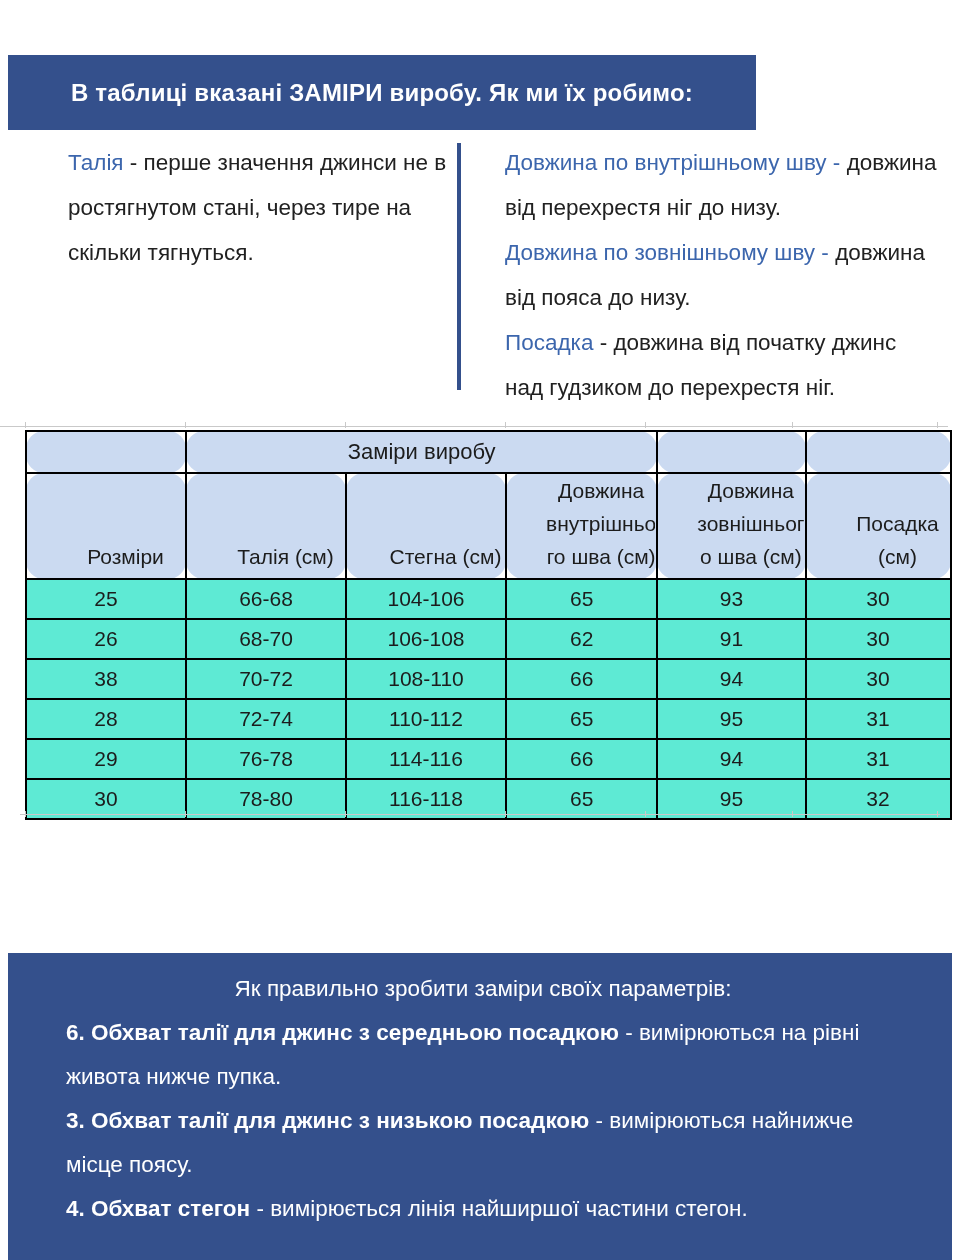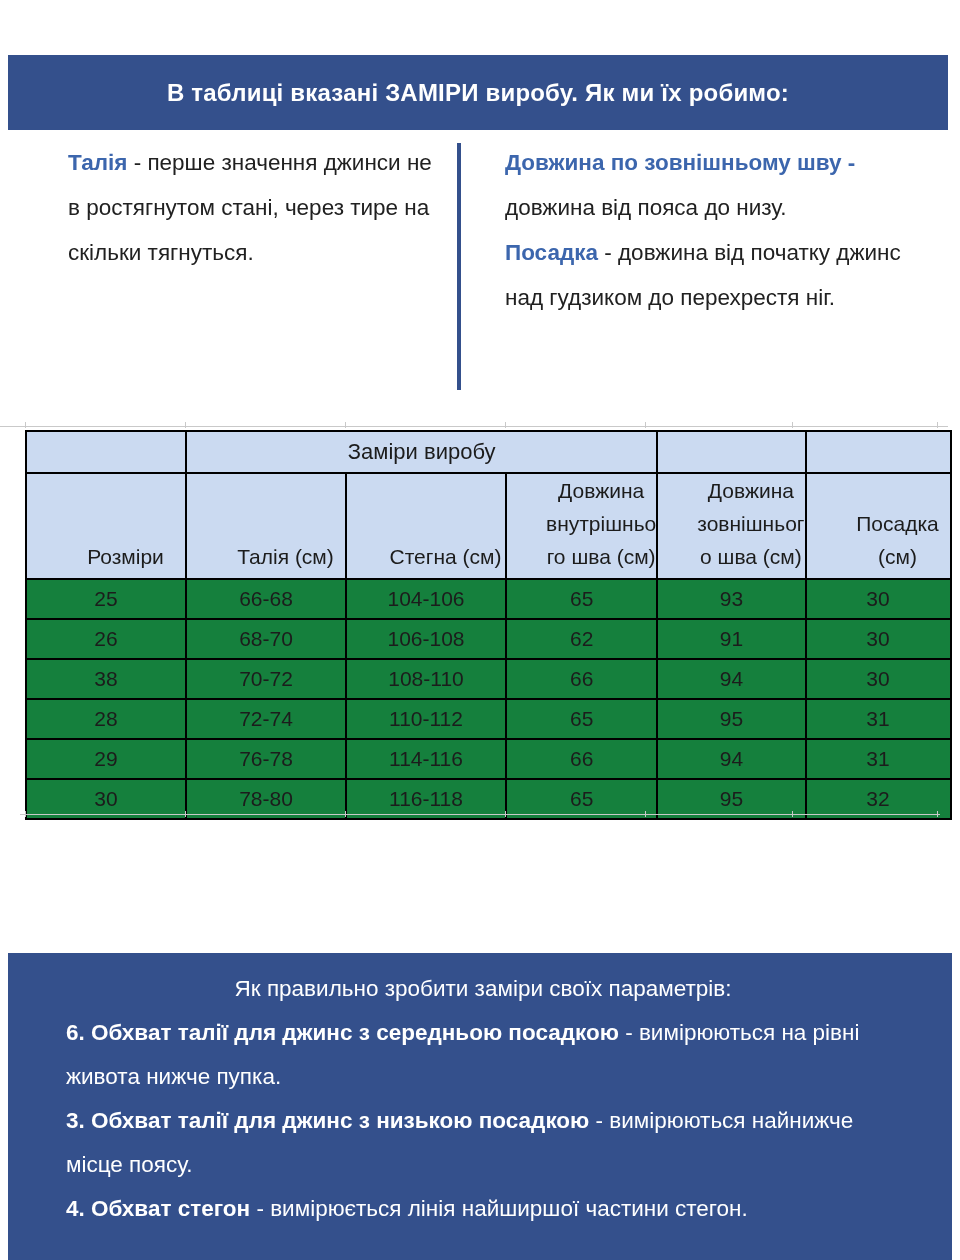--- a/index.html
+++ b/index.html
@@ -9,52 +9,52 @@
     --ink:#1f1f1f;
     --grid-faint:#c9c9c9;
   }
   html,body{margin:0;padding:0;}
   body{
     width:960px;height:1260px;position:relative;overflow:hidden;
     background:#ffffff;color:var(--ink);
     font-family:"Liberation Sans", sans-serif;
   }
   .banner-top{
-    position:absolute;left:8px;top:55px;width:940px;height:75px;
+    position:absolute;left:8px;top:55px;width:748px;height:75px;
     background:var(--blue);color:#ffffff;
     display:flex;align-items:center;justify-content:center;
     font-size:24px;font-weight:bold;letter-spacing:.2px;
   }
   .defs-col{
     position:absolute;top:140px;font-size:22.5px;line-height:45px;color:#212121;
   }
   .defs-left{left:68px;width:382px;}
   .defs-right{left:505px;width:434px;}
   .def-item{margin:0;}
-  .def-term{color:var(--term-blue);font-weight:bold;}
+  .def-term{color:var(--term-blue);font-weight:normal;}
   .v-divider{
     position:absolute;left:457px;top:143px;width:4px;height:247px;
     background:var(--blue);
   }
   
   .size-table{
     position:absolute;left:25px;top:430px;
     border-collapse:collapse;table-layout:fixed;
     font-size:21px;color:#1c1c1c;
   }
   .size-table td{
     border:2px solid #000;text-align:center;vertical-align:middle;
     padding:0;overflow:hidden;
   }
-  .size-table .hdr{background:var(--header-fill);}
+  .size-table .hdr{background:var(--header-fill);border-radius:18px;}
   .size-table tr.group-row td{height:40px;font-size:22px;}
   .size-table tr.head-row td{
     height:96px;vertical-align:bottom;padding-bottom:5px;line-height:33px;padding-left:39px;
   }
-  .size-table tr.body-row td{height:38px;background:#15803d;}
+  .size-table tr.body-row td{height:38px;background:#5eead4;}
   
   .artifact{position:absolute;background:var(--grid-faint);}
   .banner-bottom{
     position:absolute;left:8px;top:905px;width:944px;height:355px;
     background:var(--blue);color:#ffffff;
     box-sizing:border-box;padding:14px 52px 0 58px;
     font-size:22.5px;line-height:44px;overflow:hidden;margin-top:48px;
   }
   .bb-title{margin:0;text-align:center;font-weight:normal;}
   .bb-item{margin:0;}
@@ -67,20 +67,21 @@
   <span>В таблиці вказані ЗАМІРИ виробу. Як ми їх робимо:</span>
 </div>
 
 <div class="defs-col defs-left">
   <p class="def-item"><span class="def-term">Талія</span> <span>- перше значення джинси не в ростягнутом стані, через тире на скільки тягнуться.</span></p>
 </div>
 
 <div class="v-divider"></div>
 
 <div class="defs-col defs-right">
+  <p class="def-item"><span class="def-term">Довжина по внутрішньому шву -</span> <span>довжина від перехрестя ніг до низу.</span></p>
   <p class="def-item"><span class="def-term">Довжина по зовнішньому шву -</span> <span>довжина від пояса до низу.</span></p>
   <p class="def-item"><span class="def-term">Посадка</span> <span>- довжина від початку джинс над гудзиком до перехрестя ніг.</span></p>
 </div>
 
 <table class="size-table">
   <colgroup>
     <col style="width:160px">
       <col style="width:160px">
       <col style="width:160px">
     <col style="width:140px">

